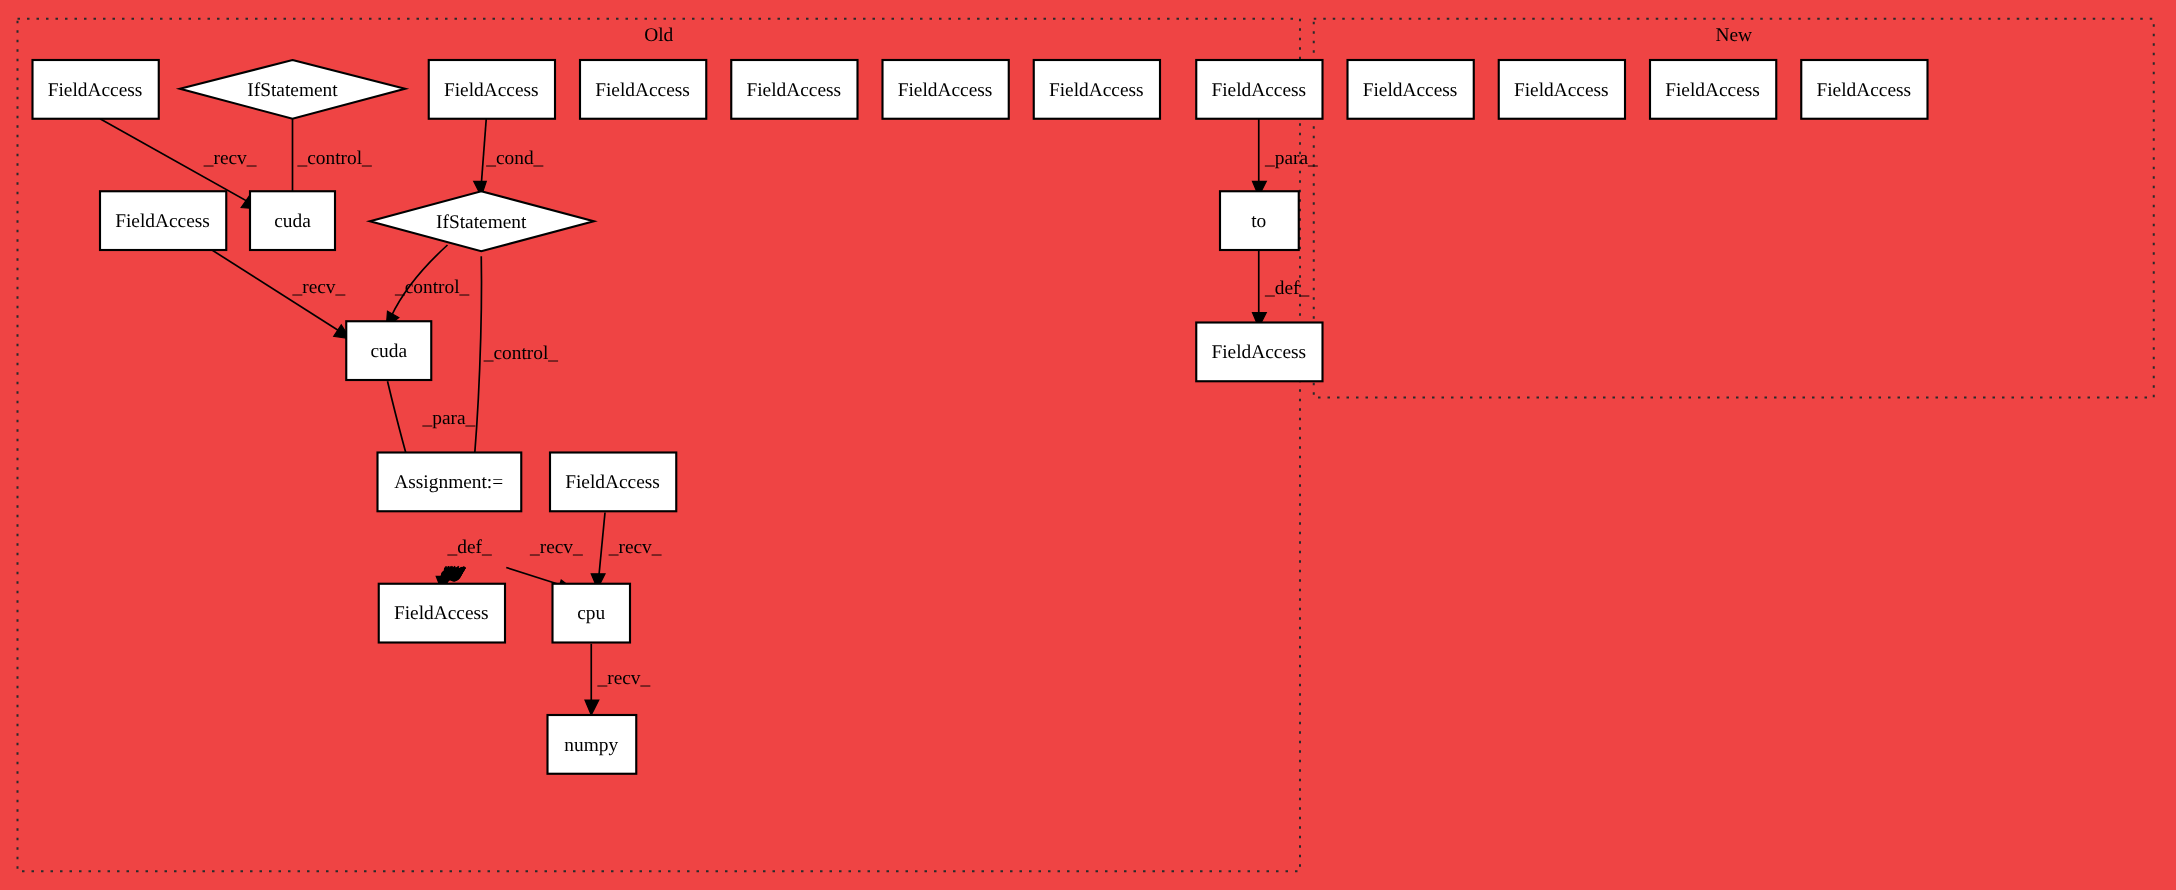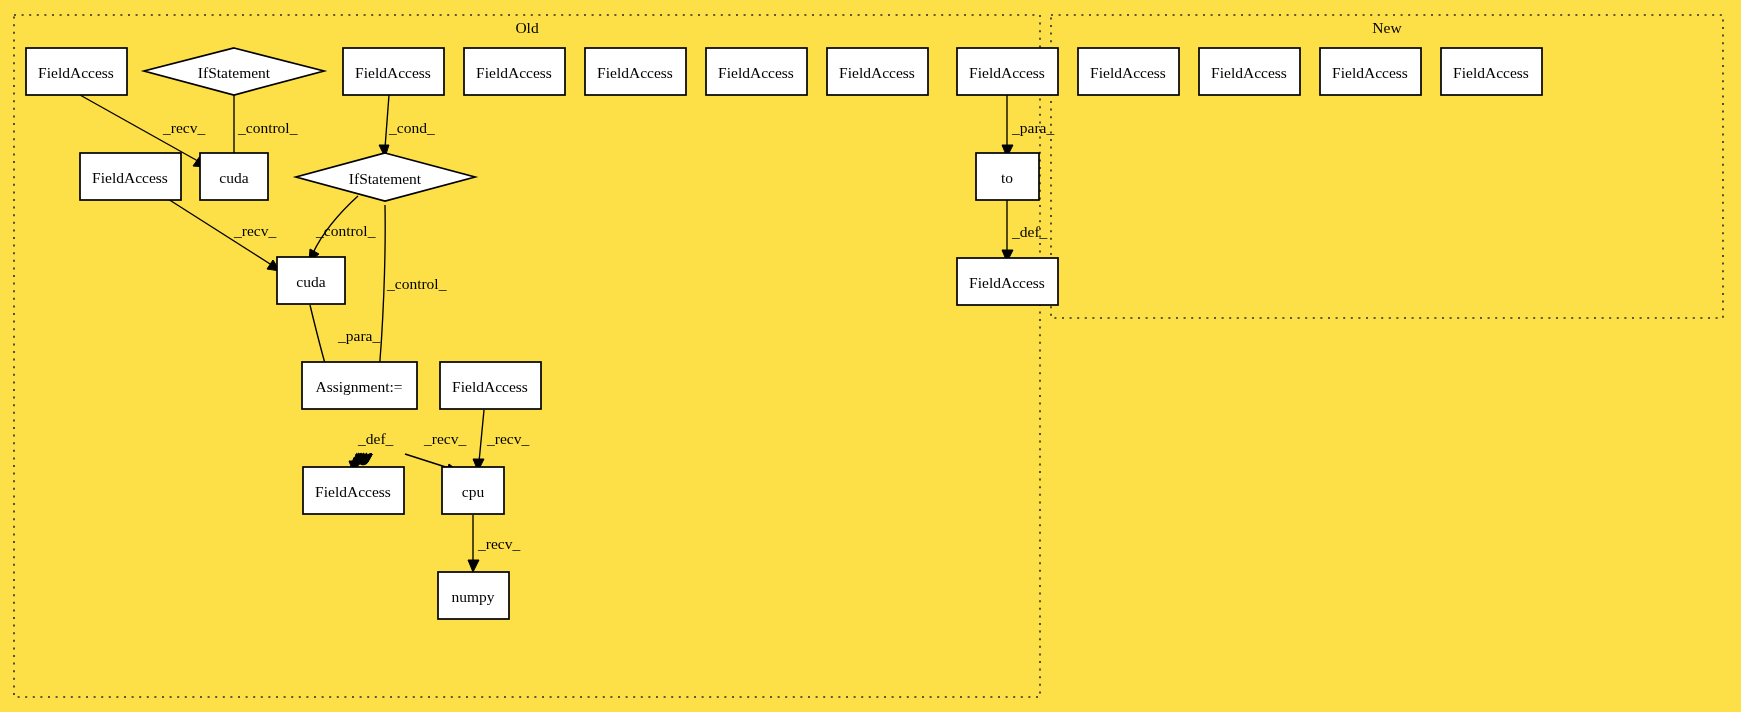--- a/index.html
+++ b/index.html
@@ -10,21 +10,21 @@
   body {
     width: 1741px;
     height: 712px;
     font-family: "Liberation Serif", "DejaVu Serif", serif;
     overflow: hidden;
   }
   #canvas {
     position: relative;
     width: 1741px;
     height: 712px;
-    background: #fde047;
+    background: #ef4444;
   }
   svg.layer {
     position: absolute;
     left: 0;
     top: 0;
     width: 1741px;
     height: 712px;
     overflow: visible;
   }
   .cluster-rect {

